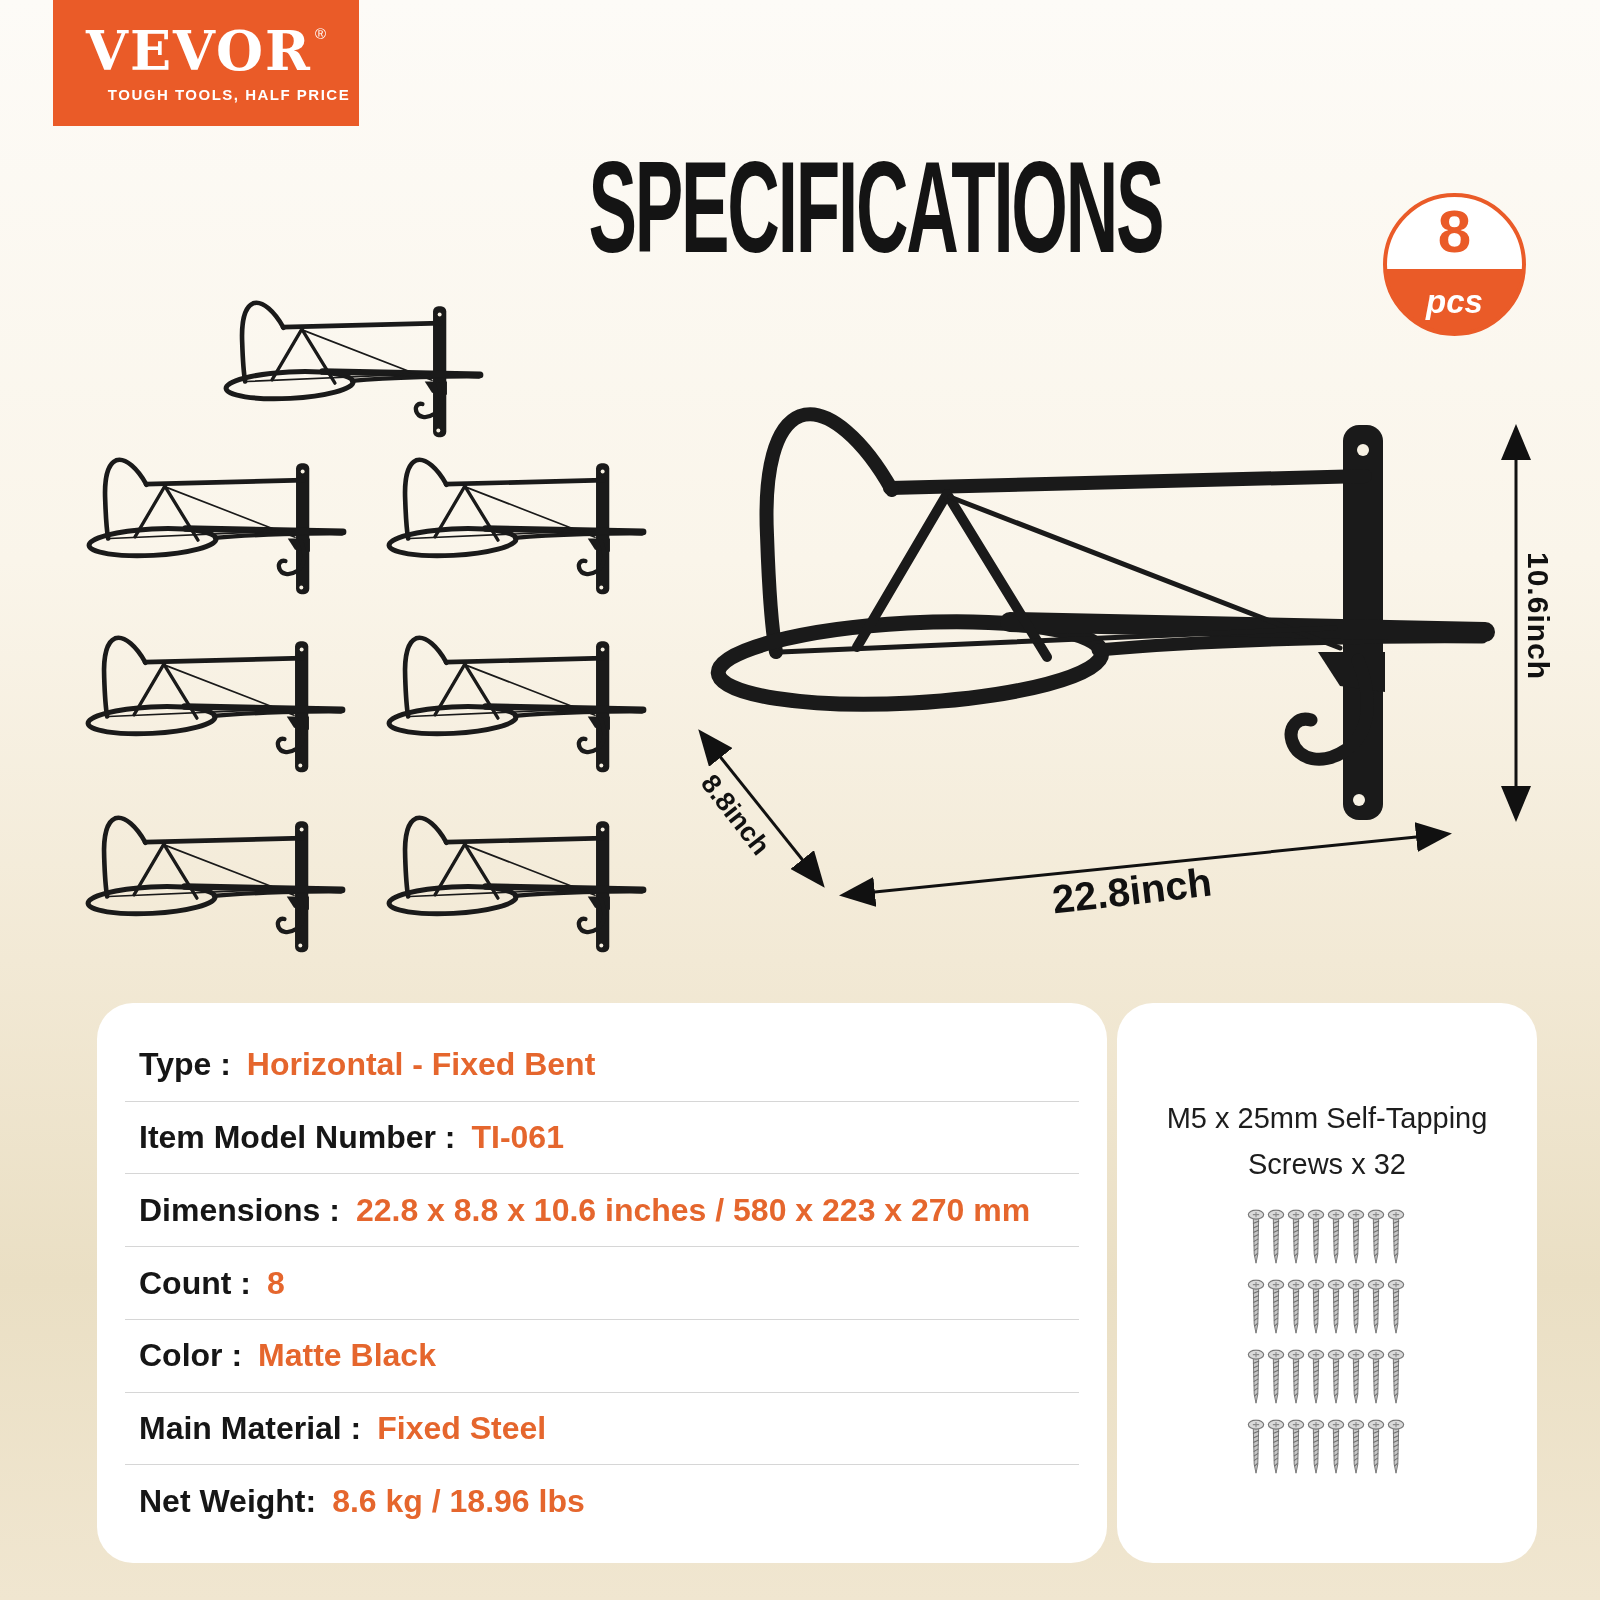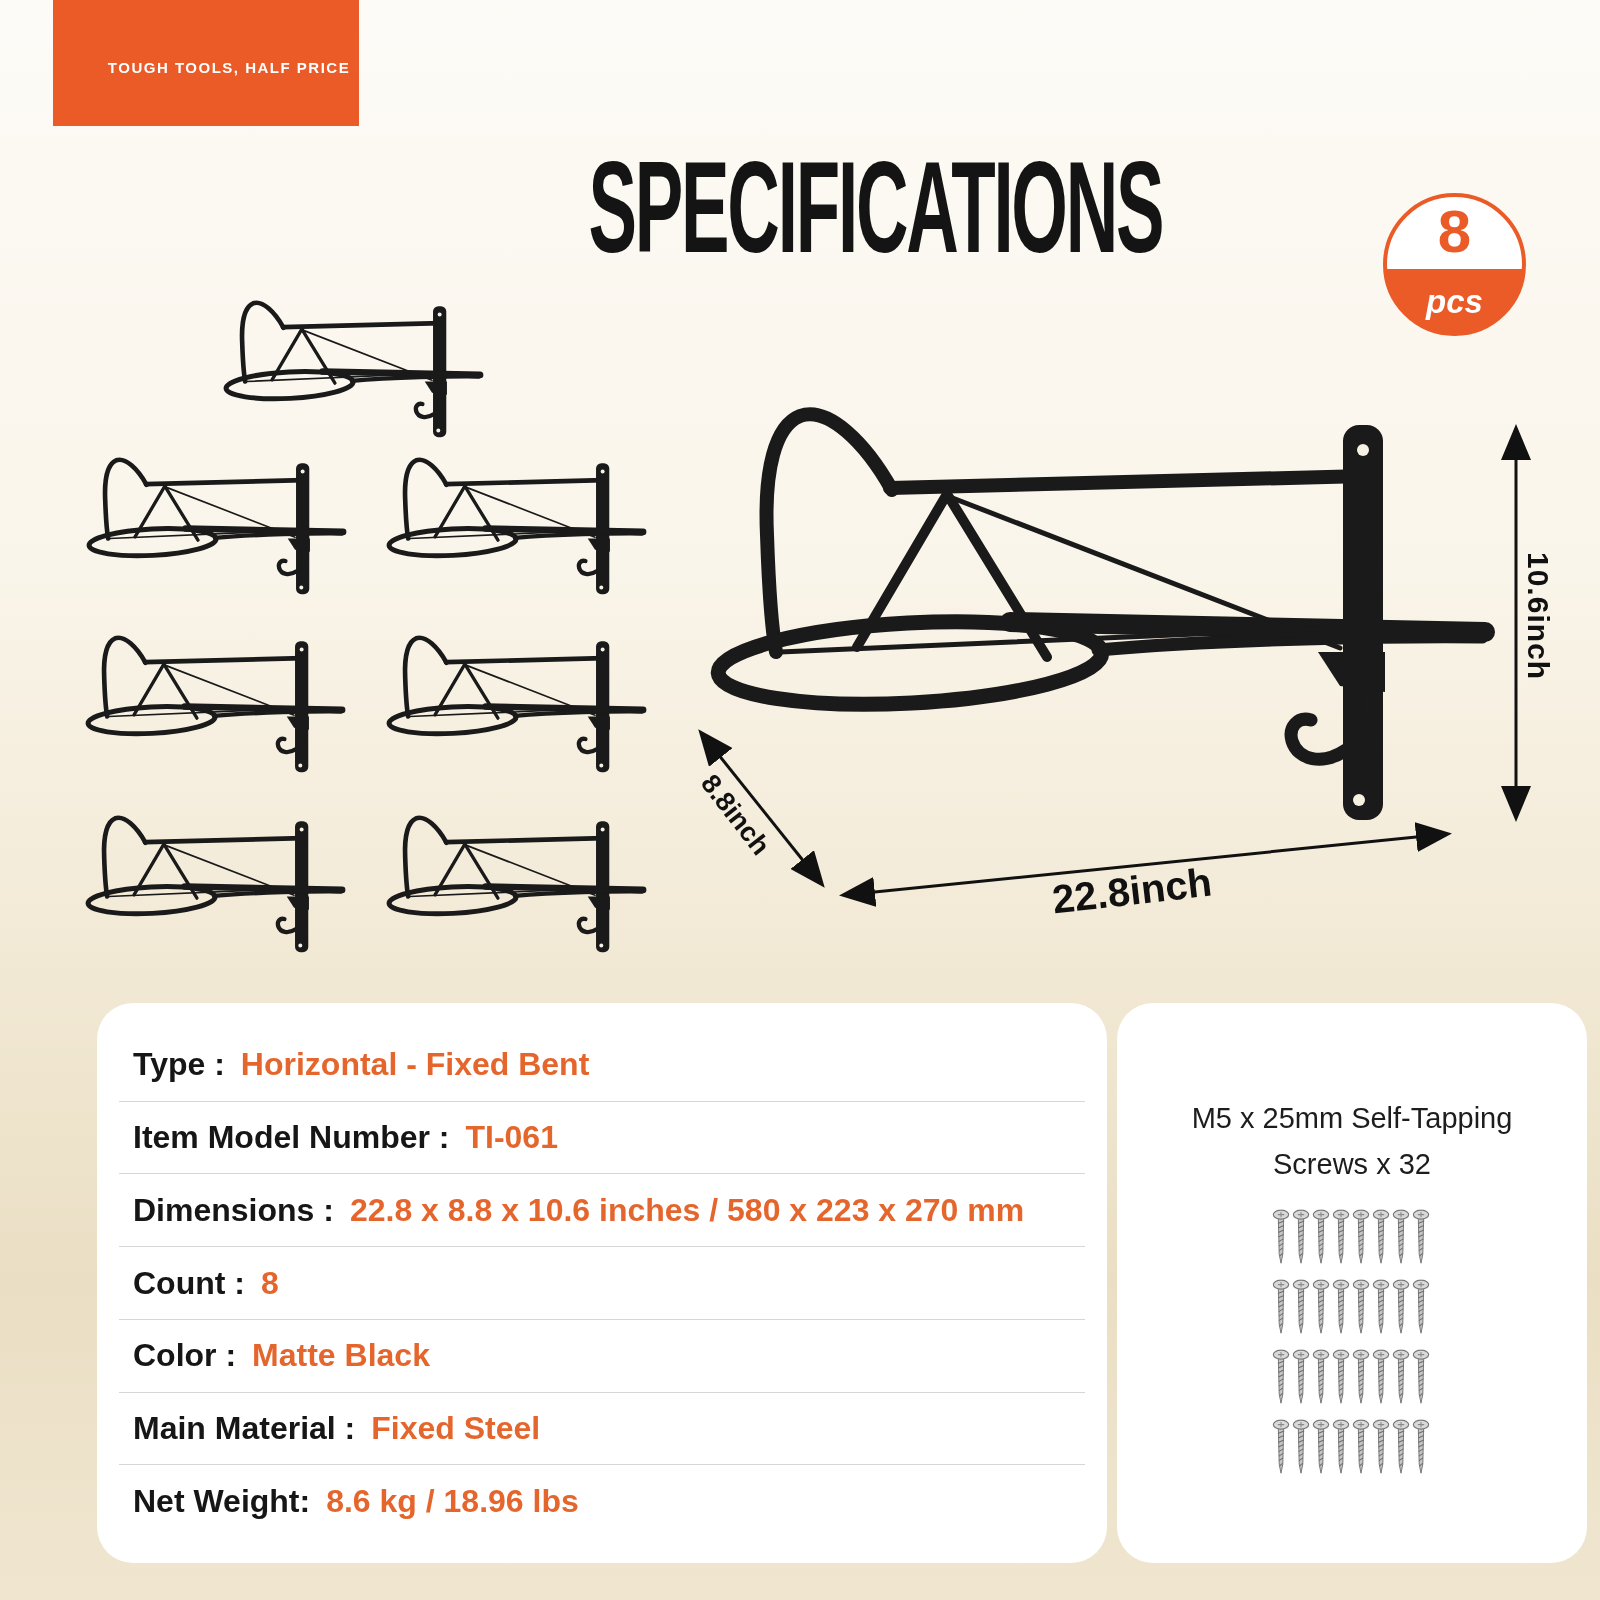--- a/index.html
+++ b/index.html
@@ -49,32 +49,32 @@
   .rack-main{ position:absolute; left:700px; top:400px; width:830px; height:470px; }
   
   .dims{ position:absolute; left:680px; top:390px; width:920px; height:530px; }
   .dim-label{ position:absolute; font-weight:bold; color:#111; white-space:nowrap; }
   .dim-h{ left:1521px; top:552px; writing-mode:vertical-rl; font-size:30px; letter-spacing:1px; }
   .dim-d{ left:735px; top:815px; font-size:27px; transform:translate(-50%,-50%) rotate(52deg); }
   .dim-w{ left:1132px; top:891px; font-size:40px; transform:translate(-50%,-50%) rotate(-6.5deg); }
   
   .spec-card{
     position:absolute; left:97px; top:1003px; width:1010px; height:560px;
-    background:#fff; border-radius:36px; padding:26px 22px; display:flex; flex-direction:column;
+    background:#fff; border-radius:36px; padding:26px 28px; display:flex; flex-direction:column;
   }
   .spec-row{
     flex:1; display:flex; align-items:center; border-bottom:1px solid #d6d6d6;
     font-size:32px; font-weight:bold; padding-left:14px;
   }
   .spec-row:last-child{ border-bottom:none; }
   .spec-label{ color:#161616; }
   .spec-value{ color:#e5662d; margin-left:16px; }
   
   .hw-card{
-    position:absolute; left:1117px; top:1003px; width:470px; height:560px;
+    position:absolute; left:1117px; top:1003px; width:420px; height:560px;
     background:#fff; border-radius:36px; text-align:center;
   }
   .hw-title{ margin-top:92px; font-size:29px; color:#1d1d1d; line-height:46px; }
   .screw-grid{
     margin-top:20px; display:grid; grid-template-columns:repeat(8,20px);
     grid-auto-rows:70px; justify-content:center;
   }
   .screw-grid svg{ width:18px; height:62px; }
   .hidden-defs{ position:absolute; width:0; height:0; overflow:hidden; }
 </style>
@@ -125,20 +125,24 @@
           <line x1="7.8" y1="46" x2="12.2" y2="43"></line>
           <line x1="8.4" y1="52" x2="11.8" y2="49"></line>
         </g>
         <ellipse cx="10" cy="6" rx="8.5" ry="5" fill="#d9d9d9" stroke="#777" stroke-width="1.3"></ellipse>
         <path d="M6.5,6 L13.5,6 M10,3 L10,9" stroke="#8a8a8a" stroke-width="1.2" fill="none"></path>
       </symbol>
     </defs>
   </svg>
 
   <div class="logo">
+    <div class="brandrow">
+      <span class="brand">VEVOR</span>
+      <span class="reg">®</span>
+    </div>
     <div class="tagline">TOUGH TOOLS, HALF PRICE</div>
   </div>
 
   <div class="title">SPECIFICATIONS</div>
 
   <div class="badge">
     <span class="num">8</span>
     <span class="unit">pcs</span>
   </div>
 

